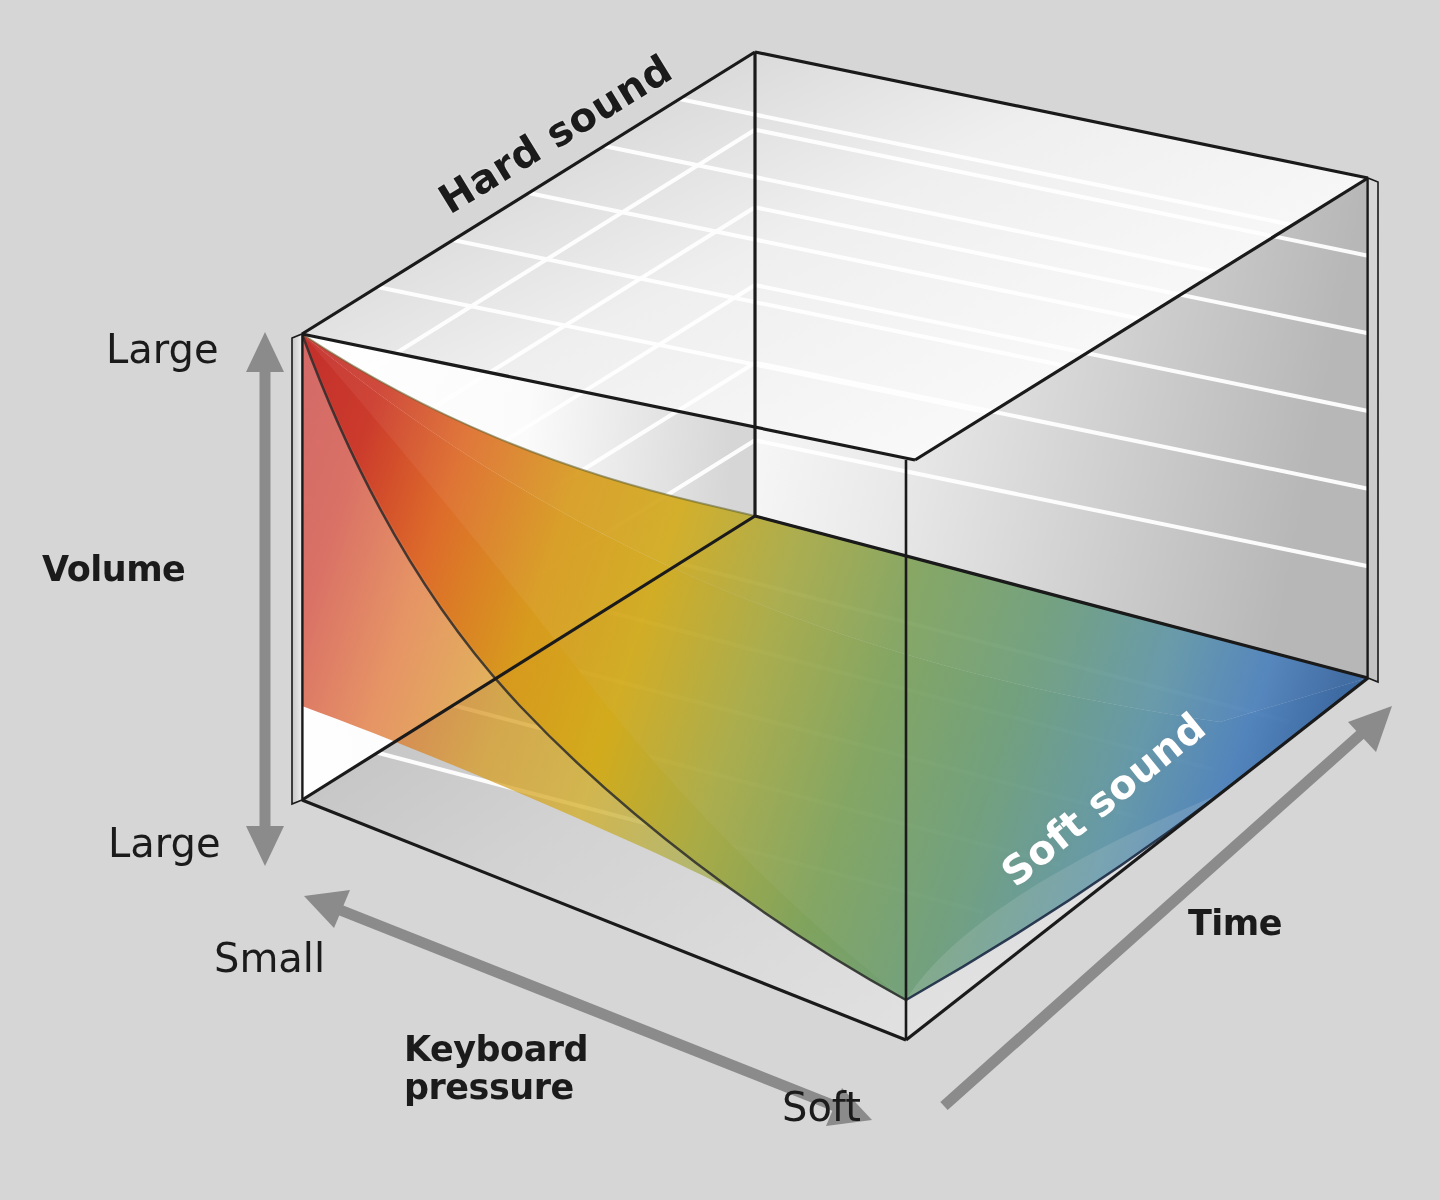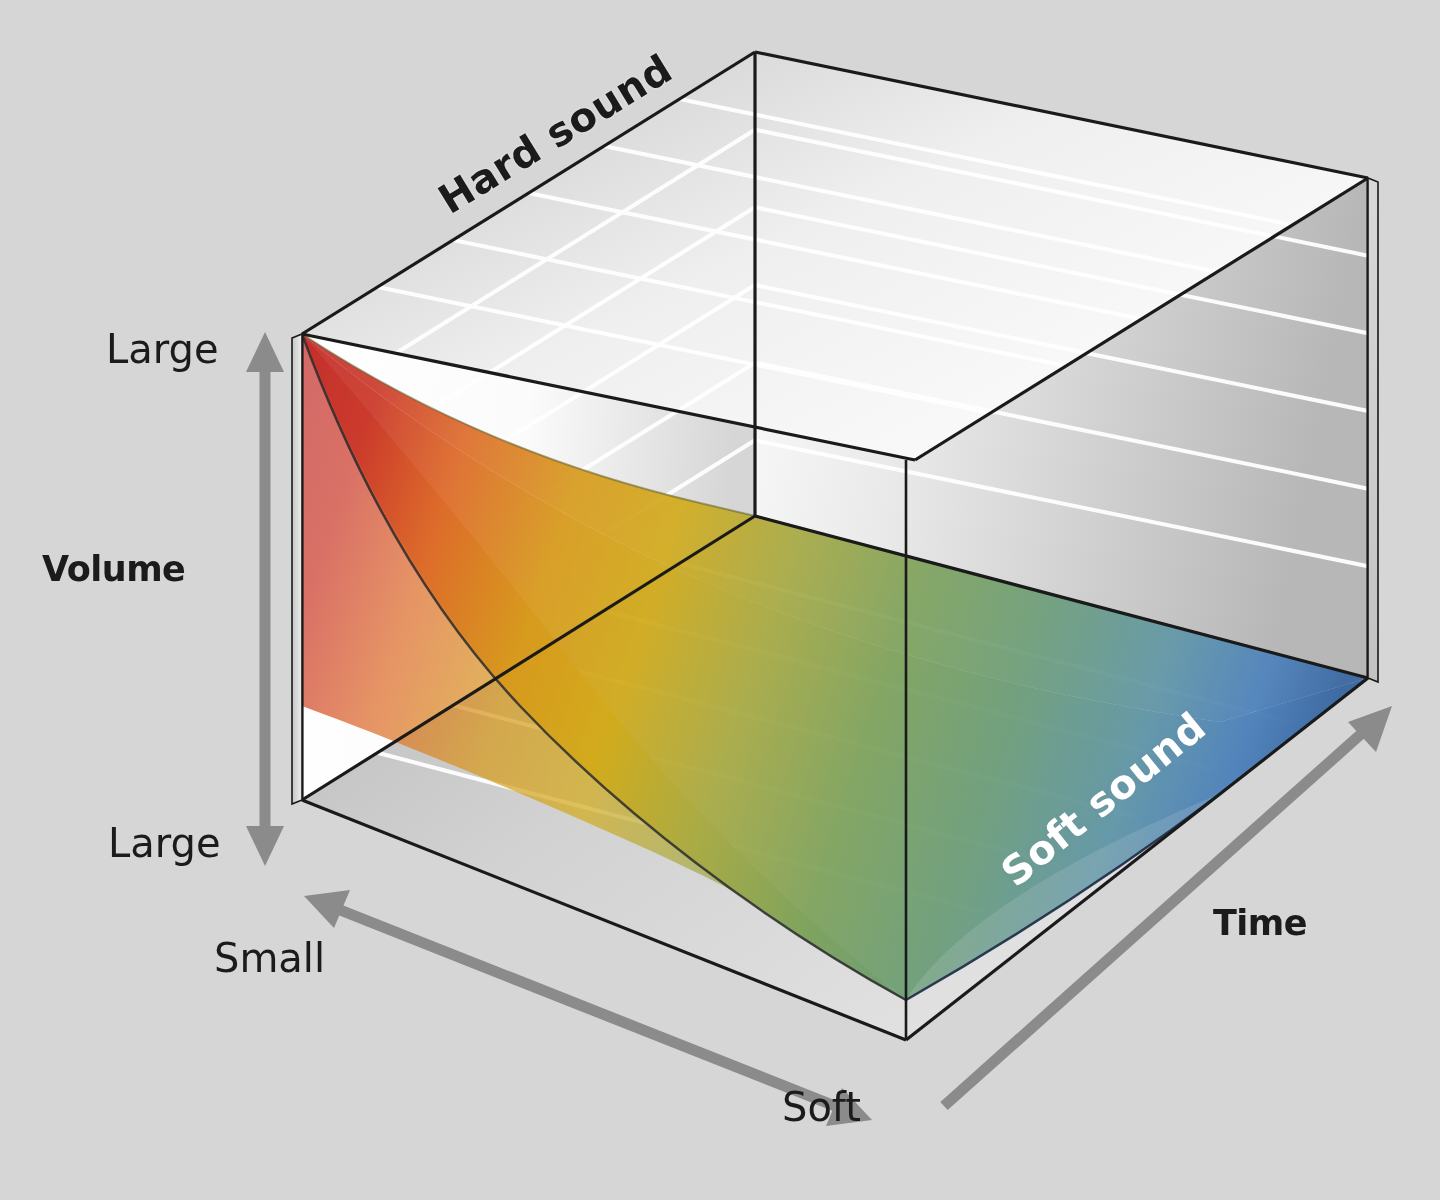--- a/index.html
+++ b/index.html
@@ -53,21 +53,21 @@
   #label-volume { left: 42px; top: 552px; }
   #label-large  { left: 106px; top: 329px; }
   #label-small  { left: 108px; top: 823px; }
   #label-keyboard {
     left: 404px; top: 1031px;
     line-height: 1.08;
     text-align: left;
   }
   #label-strong { left: 214px; top: 938px; }
   #label-weak   { left: 782px; top: 1087px; }
-  #label-time   { left: 1188px; top: 906px; margin-left: 25px; }
+  #label-time   { left: 1188px; top: 906px; }
   #label-hard-sound {
     left: 432px; top: 186px;
     transform: rotate(-31.5deg);
     transform-origin: left top;
     color: #1b1b1b;
     text-shadow: 0 0 3px rgba(255,255,255,0.55);
   }
   #label-soft-sound {
     left: 994px; top: 862px;
     transform: rotate(-39deg);
@@ -290,20 +290,24 @@
       </g>
     </g>
   </svg>
 
   <div class="lbl lbl-axis-name" id="label-volume">Volume</div>
 
   <div class="lbl lbl-axis-tick" id="label-large">Large</div>
 
   <div class="lbl lbl-axis-tick" id="label-small">Large</div>
 
+  <div class="lbl lbl-axis-name" id="label-keyboard">
+    <div>Keyboard</div>
+    <div>pressure</div>
+  </div>
 
   <div class="lbl lbl-axis-tick" id="label-strong">Small</div>
 
   <div class="lbl lbl-axis-tick" id="label-weak">Soft</div>
 
   <div class="lbl lbl-axis-name" id="label-time">Time</div>
 
   <div class="lbl lbl-surface" id="label-hard-sound">Hard sound</div>
 
   <div class="lbl lbl-surface" id="label-soft-sound">Soft sound</div>

